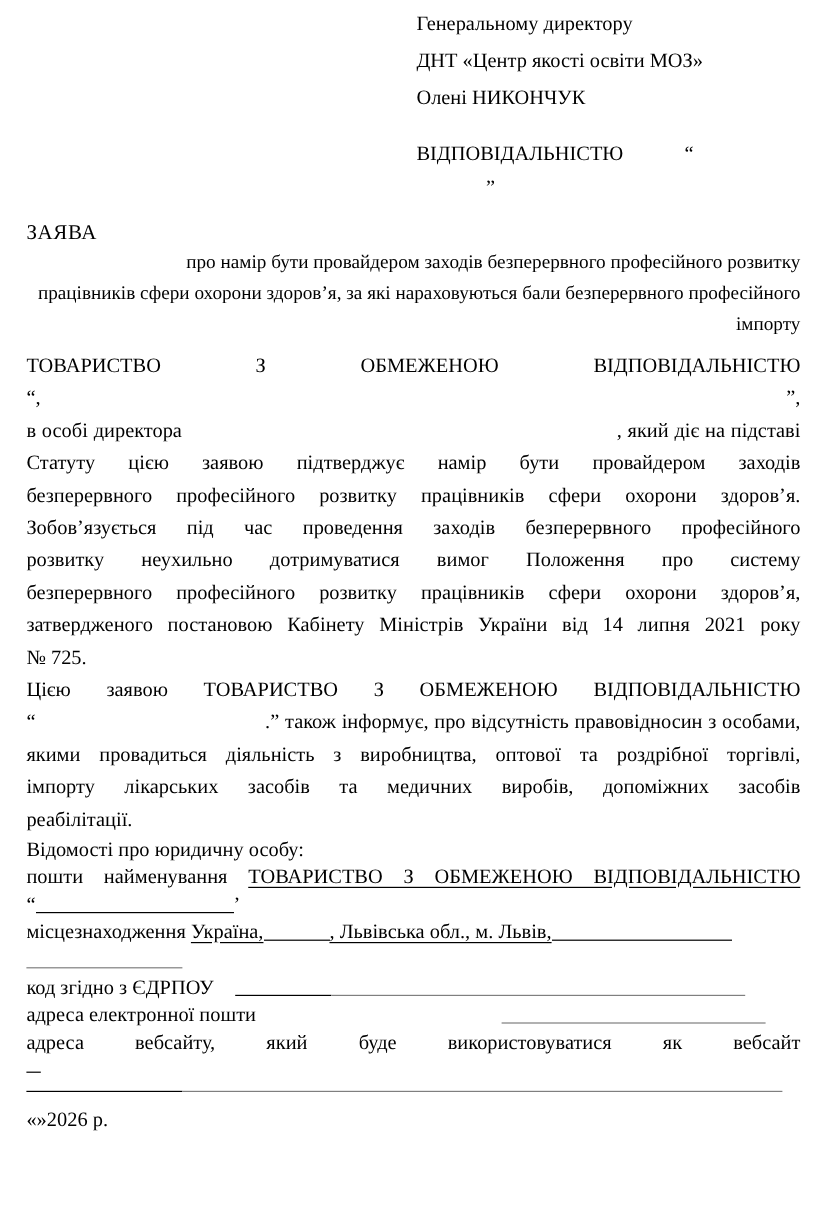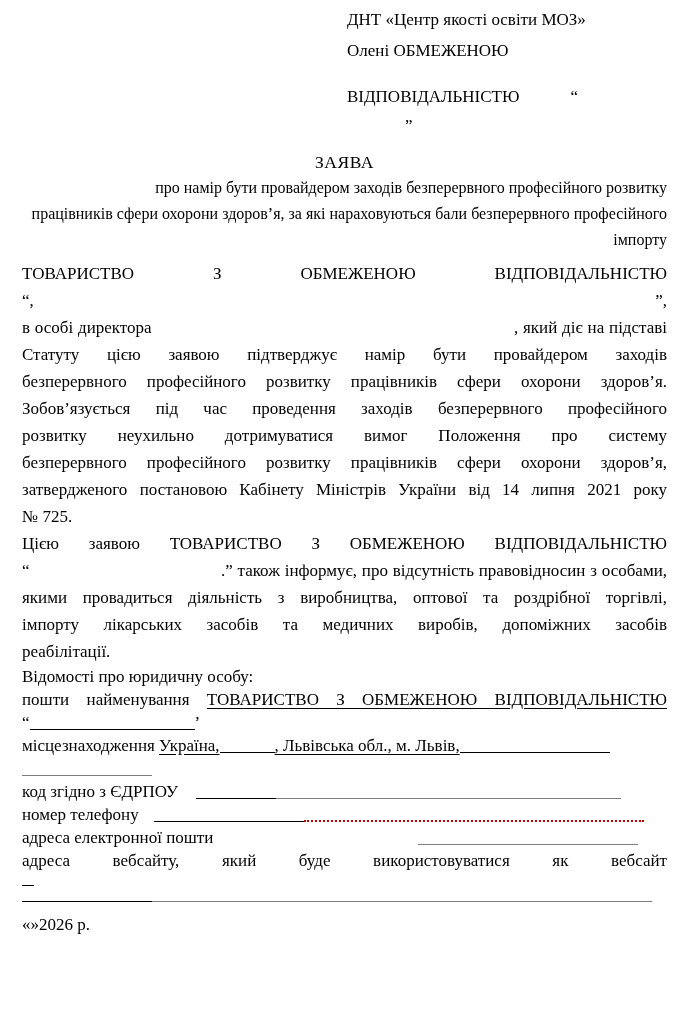--- a/index.html
+++ b/index.html
@@ -8,43 +8,44 @@
     font-family:"Liberation Serif","DejaVu Serif",serif; color:#000;
     box-sizing:border-box; padding:4px 33px 0 22px; font-size:17px;
     overflow:hidden;
   }
   .recipient { margin-left:325px; }
   .rline { line-height:31px; white-space:nowrap; }
   .rgap { height:16px; }
   .org .rline { line-height:29px; }
   .org-close { padding-left:58px; }
   .jline { text-align:justify; text-align-last:justify; }
-  .title { text-align:center; font-size:17.5px; margin-top:10px; line-height:25px; letter-spacing:0.5px; }
+  .title { font-size:17.5px; margin-top:10px; line-height:25px; letter-spacing:0.5px; }
   .subtitle { text-align:right; font-size:16px; line-height:26px; }
   .para { font-size:17px; line-height:27px; }
   .para-first { margin-top:7px; }
   .fields { font-size:17px; line-height:23px; }
   .fline { white-space:nowrap; }
   .ul { text-decoration:underline; text-underline-offset:3px; }
   .bl { display:inline-block; height:13px; border-bottom:1px solid #000; margin-bottom:-2px; }
   .bl.gray { border-bottom-color:#7f7f7f; }
   .bl.red { border-bottom:2px dotted #c00000; }
   .sp { display:inline-block; height:1px; }
   .dashline { line-height:11px; height:11px; }
   .sig { margin-top:8px; }
   .sig-row { font-size:17px; line-height:22px; white-space:nowrap; }
 </style>
 </head>
 <body>
 
 <div class="page">
 
   <div class="recipient">
+    <div class="rline">Генеральному директору</div>
     <div class="rline">ДНТ «Центр якості освіти МОЗ»</div>
-    <div class="rline">Олені ОБМЕЖЕНОЮ</div>
+    <div class="rline">Олені НИКОНЧУК</div>
     <div class="rgap"></div>
     <div class="org">
       <div class="rline">ВІДПОВІДАЛЬНІСТЮ&nbsp;&nbsp;&nbsp;&nbsp;&nbsp;&nbsp;&nbsp;&nbsp;&nbsp;&nbsp;&nbsp;&nbsp;“</div>
       <div class="rline org-close">”</div>
     </div>
   </div>
 
   <div class="title">ЗАЯВА</div>
   <div class="subtitle">
     <div>про намір бути провайдером заходів безперервного професійного розвитку</div>
@@ -88,23 +89,20 @@
     </div>
 
     <div class="fline">
       <span class="bl gray" style="width:130px"></span>
     </div>
 
     <div class="fline">
       <span>код згідно з ЄДРПОУ</span><span class="sp" style="width:18px"></span><span class="bl" style="width:80px"></span><span class="bl gray" style="width:345px"></span>
     </div>
 
-    <div class="fline">
-      <span>номер телефону</span><span class="sp" style="width:15px"></span><span class="bl" style="width:150px"></span><span class="bl red" style="width:340px"></span>
-    </div>
 
     <div class="fline">
       <span>адреса електронної пошти</span><span class="sp" style="width:205px"></span><span class="bl gray" style="width:220px"></span>
     </div>
 
     <div class="fline jline">адреса вебсайту, який буде використовуватися як вебсайт</div>
 
 
 
     <div class="fline dashline">

